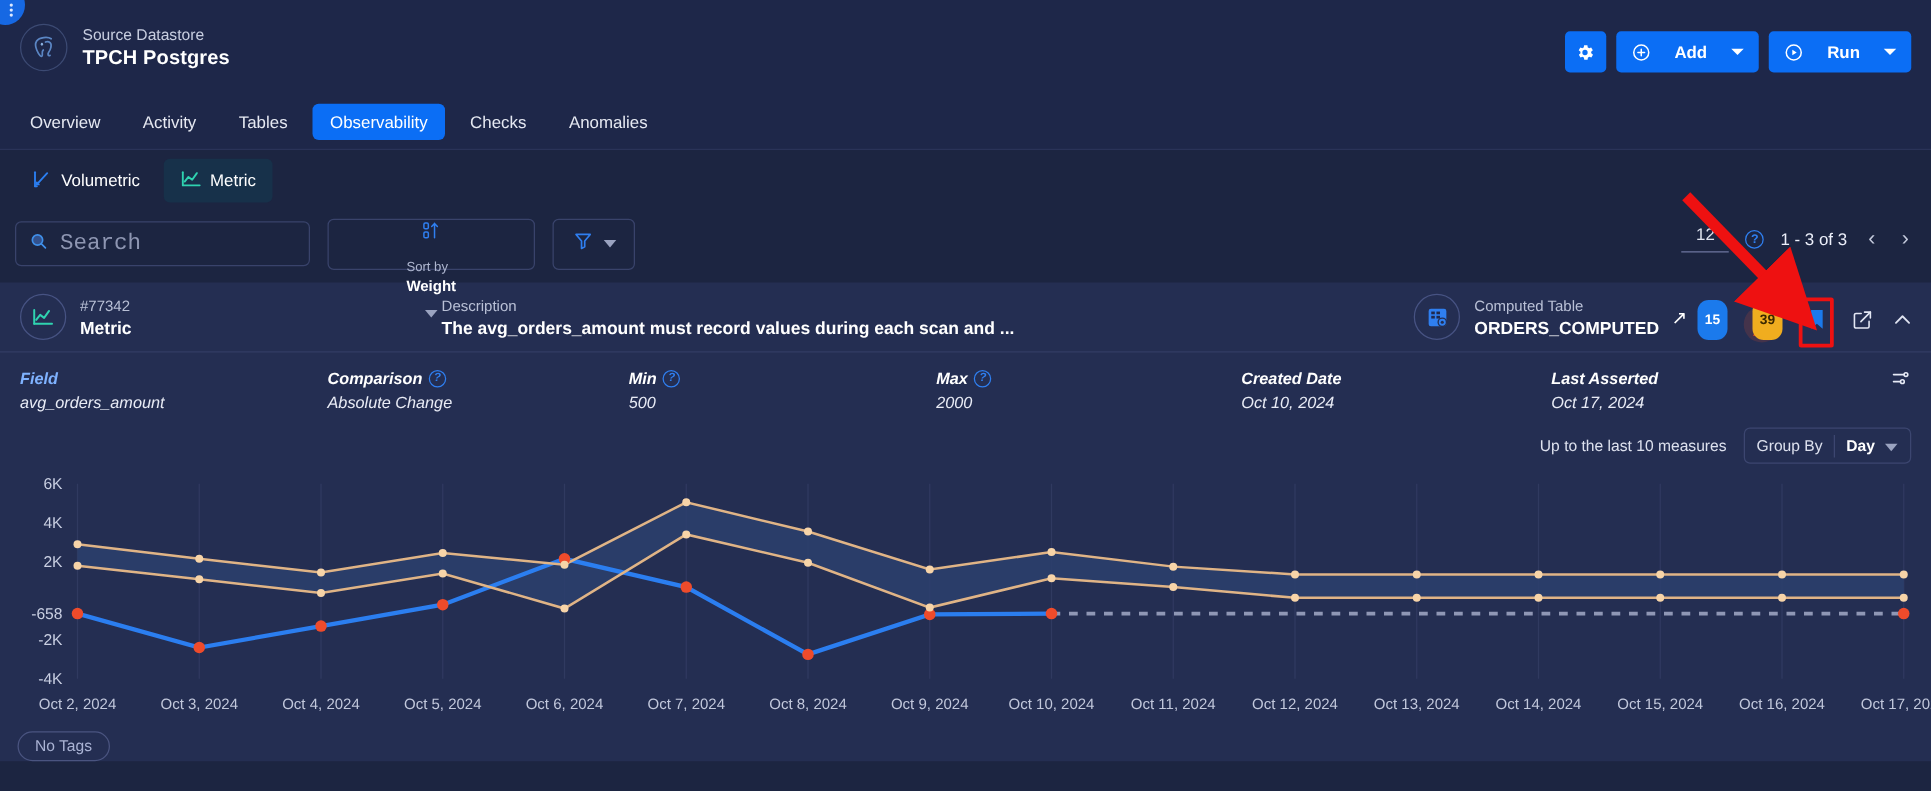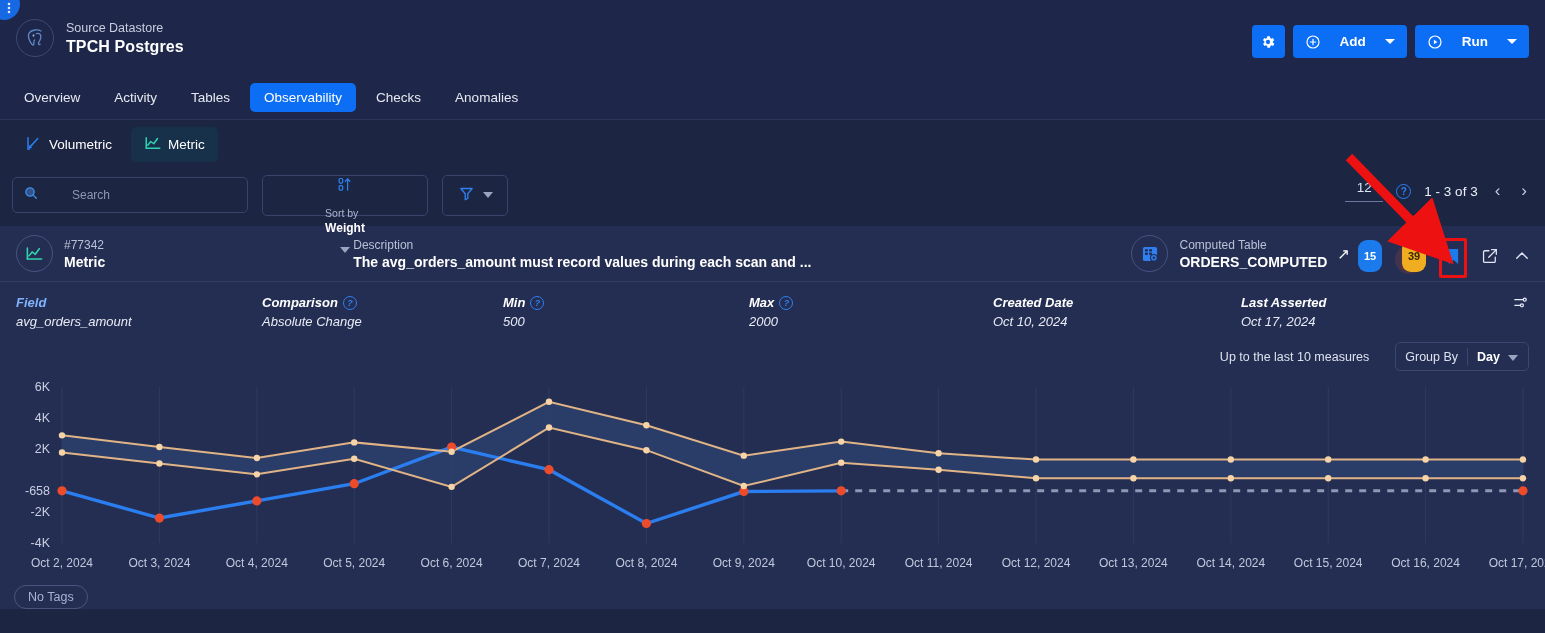--- a/index.html
+++ b/index.html
@@ -71,21 +71,21 @@
 
   
   .filterbar { height: 54px; display: flex; align-items: center; padding: 0 12px; gap: 14px; position: relative;}
   .search-box {
     width: 236px; height: 36px; border: 1px solid #39436b; border-radius: 5px;
     display: flex; align-items: center; gap: 9px; padding: 0 10px;
     background: transparent;
   }
   .search-box input {
     background: transparent; border: none; outline: none;
-    color: #fff; font-size: 12px; font-family: Liberation Sans, sans-serif; width: 100%; margin-left: 24px;
+    color: #fff; font-size: 18px; font-family: Liberation Mono, monospace; width: 100%;
   }
   .search-box input::placeholder { color: #8e96b2; }
   .sortby {
     width: 166px; height: 41px; border: 1px solid #39436b; border-radius: 5px;
     display: flex; align-items: center; gap: 10px; padding: 0 10px; cursor: pointer; flex-direction: column;
   }
   .sortby .lbls { flex: 1; }
   .sortby .l1 { font-size: 10.5px; color: #aeb6cf; line-height: 13px; }
   .sortby .l2 { font-size: 12px; color: #fff; font-weight: bold; line-height: 17px;}
   .caret-gray {
@@ -150,21 +150,21 @@
   .dcell .dk { font-size: 13px; font-weight: bold; line-height: 18px; display:flex; align-items:center; gap:5px;}
   .dcell .dv { font-size: 13px; color: #e8ebf5; line-height: 20px; }
   .q {
     width: 14px; height: 14px; border-radius: 50%; border: 1.3px solid #2f7ff0;
     color: #2f7ff0; font-size: 9.5px; display: inline-flex; align-items: center;
     justify-content: center; font-weight: bold;
   }
   .settings-slider { position: absolute; right: 16px; top: 12px; cursor: pointer; }
 
   
-  .groupby-row { display: flex; justify-content: flex-end; align-items: center; padding: 0 16px 8px 16px; gap: 26px; }
+  .groupby-row { display: flex; justify-content: flex-end; align-items: center; padding: 0 16px 8px 16px; gap: 14px; }
   .upto { font-size: 12.5px; color: #dde1ee; }
   .groupby-box {
     border: 1px solid #3c4670; border-radius: 5px; height: 29px; display: flex;
     align-items: center; font-size: 12.5px; cursor: pointer;
   }
   .groupby-box .gb-l { padding: 0 9px; color: #dde1ee; }
   .groupby-box .gb-sep { width: 1px; height: 18px; background: #3c4670; }
   .groupby-box .gb-v { padding: 0 8px 0 9px; color: #fff; font-weight: bold; }
   .groupby-box .gb-car { padding-right: 10px; }
 

